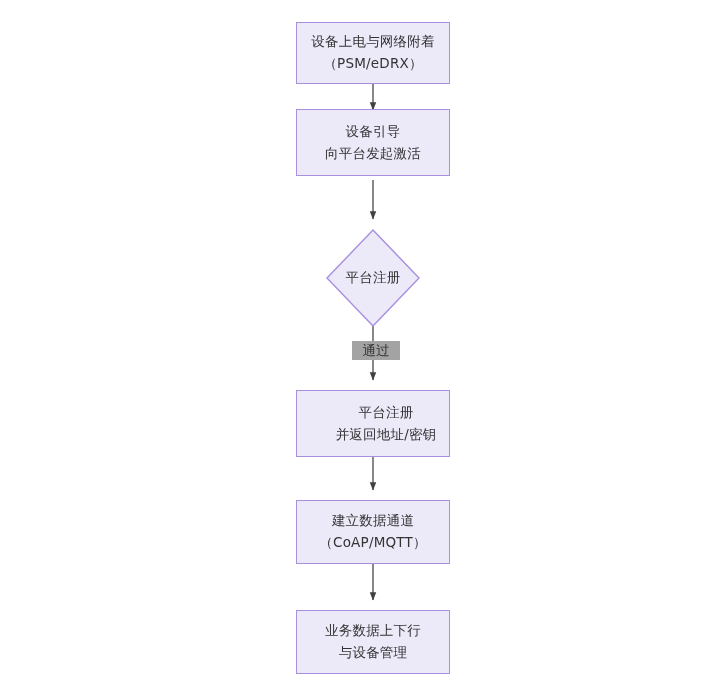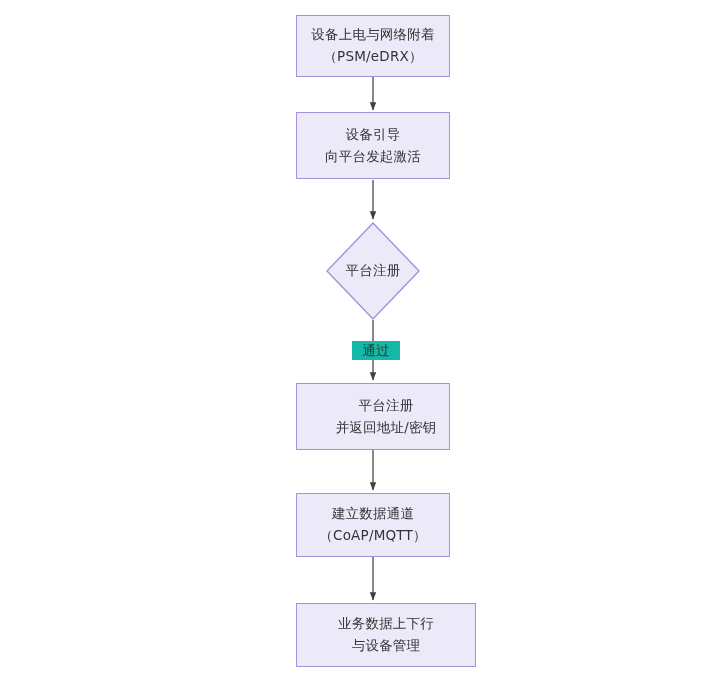--- a/index.html
+++ b/index.html
@@ -41,20 +41,21 @@
     height: 700px;
     z-index: 2;
   }
 
   .node {
     position: absolute;
     box-sizing: border-box;
     display: flex;
     align-items: center;
     justify-content: center;
+    margin-top: 7px;
   }
 
   .node-process {
     background: #ece9f9;
     border: 1.4px solid #a98fe0;
   }
 
   .node-label {
     text-align: center;
     color: #333333;
@@ -79,21 +80,21 @@
   }
   .node-decision .node-label {
     position: relative;
     z-index: 2;
   }
 
   
   .edge-label {
     position: absolute;
     z-index: 3;
-    background: #14b8a6;
+    background: #a3a3a3;
     color: #333333;
     font-size: 13.5px;
     line-height: 1.25;
     padding: 1px 3px;
     text-align: center;
     user-select: none;
   }
 </style>
 </head>
 <body>
@@ -118,21 +119,21 @@
     <line x1="373" y1="557" x2="373" y2="600" stroke="#404040" stroke-width="1.25" marker-end="url(#arrowhead)"></line>
   </svg>
 
   <div id="node-layer">
 
     <div class="node node-process" style="left:296px; top:15px; width:154px; height:62px;">
       <div class="node-label">设备上电与网络附着
 （PSM/eDRX）</div>
     </div>
 
-    <div class="node node-process" style="left:296px; top:112px; width:154px; height:67px;">
+    <div class="node node-process" style="left:296px; top:102px; width:154px; height:67px;">
       <div class="node-label">设备引导
 向平台发起激活</div>
     </div>
 
     <div class="node node-decision" style="left:326px; top:222px; width:94px; height:98px;">
       <svg class="diamond-shape" viewBox="0 0 94 98" preserveAspectRatio="none" aria-hidden="true">
         <polygon points="47,1 93,49 47,97 1,49" fill="#ece9f9" stroke="#a98fe0" stroke-width="1.4"></polygon>
       </svg>
       <div class="node-label">平台注册</div>
     </div>
@@ -144,19 +145,19 @@
     <div class="node node-process" style="left:296px; top:383px; width:154px; height:67px;padding-left:26px;">
       <div class="node-label">平台注册
 并返回地址/密钥</div>
     </div>
 
     <div class="node node-process" style="left:296px; top:493px; width:154px; height:64px;justify-content:center;">
       <div class="node-label">建立数据通道
 （CoAP/MQTT）</div>
     </div>
 
-    <div class="node node-process" style="left:296px; top:603px; width:180px; height:64px;">
+    <div class="node node-process" style="left:296px; top:603px; width:154px; height:64px;">
       <div class="node-label">业务数据上下行
 与设备管理</div>
     </div>
 
   </div>
 </div>
 
 </body></html>

